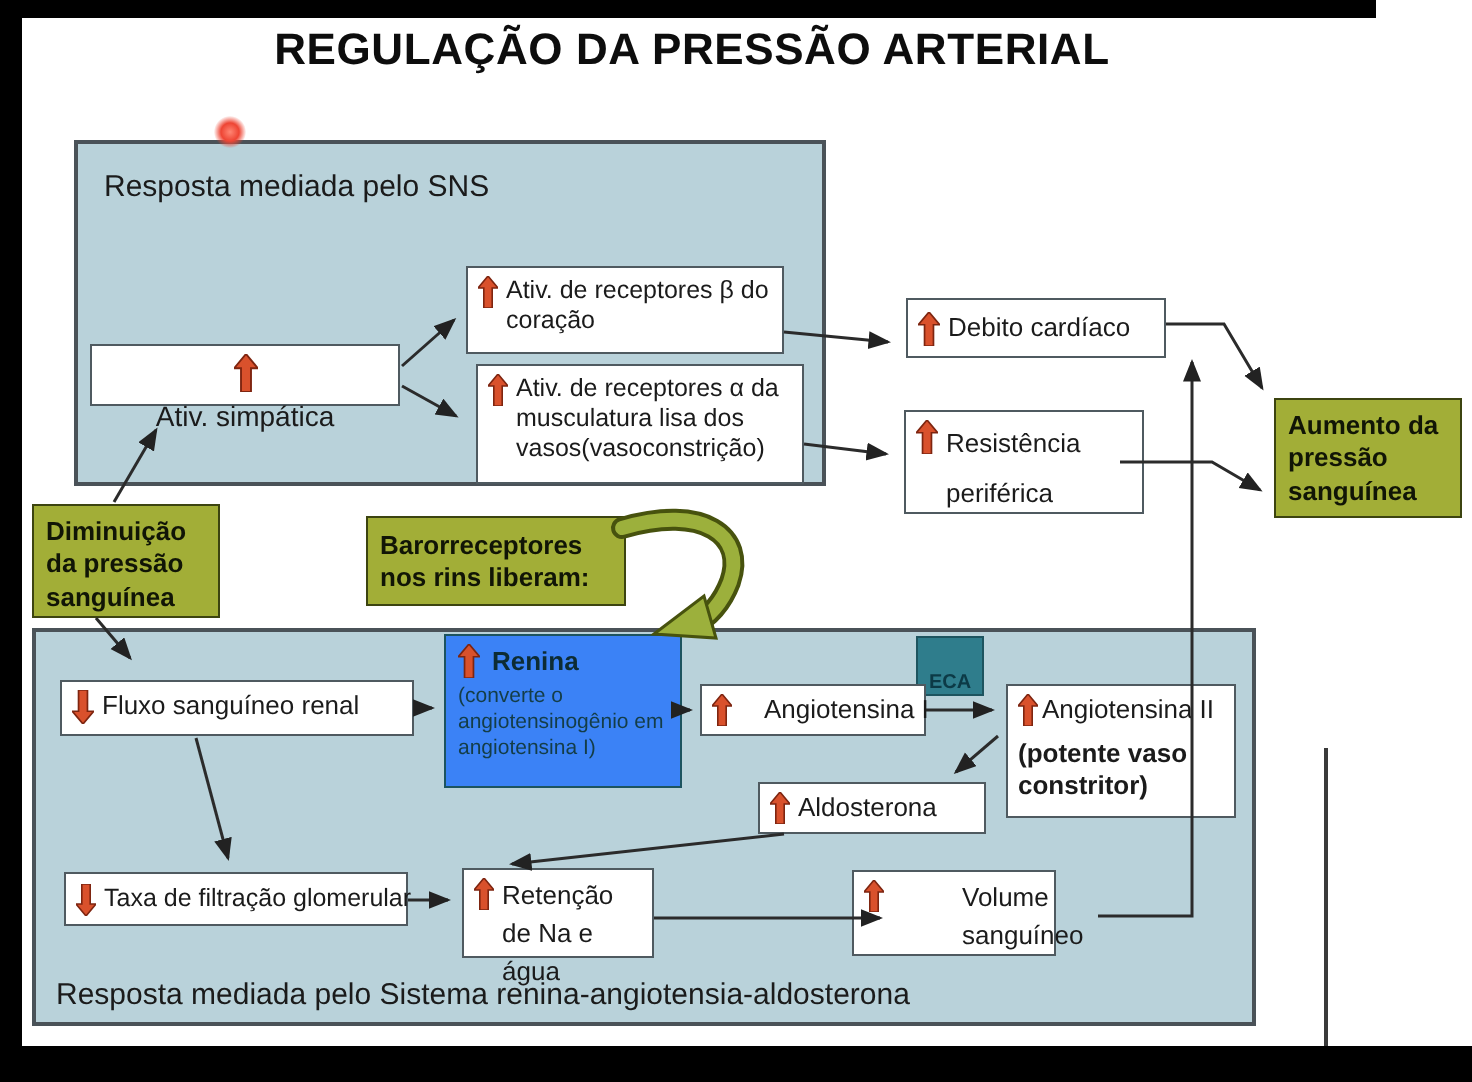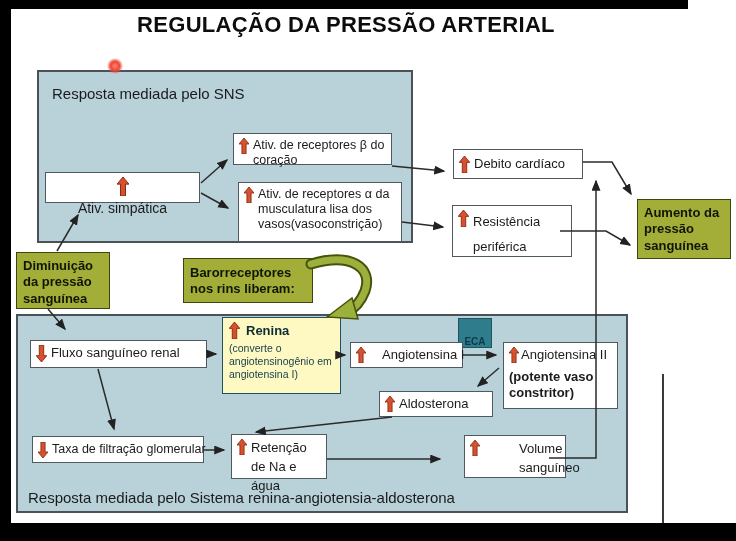--- a/index.html
+++ b/index.html
@@ -7,21 +7,21 @@
           font-family:"Liberation Sans","DejaVu Sans",sans-serif;color:#1b1b1b;}
   .bar{position:absolute;background:#000;}
   .section{position:absolute;background:#b9d2da;border:2px solid #4a5258;box-sizing:border-box;z-index:1;}
   .section-label{position:absolute;font-size:15px;color:#1b1b1b;z-index:2;white-space:nowrap;}
   .node{position:absolute;background:#fff;border:1.5px solid #4f5a60;box-sizing:border-box;
         display:flex;align-items:flex-start;gap:4px;padding:4px 5px;font-size:12.5px;
         line-height:1.2;z-index:10;}
   .node .txt{flex:1;}
   .olive{position:absolute;background:#a2ae37;border:1.5px solid #3c4410;box-sizing:border-box;
          font-weight:bold;font-size:13px;line-height:1.25;padding:5px 6px;color:#111506;z-index:10;}
-  .tealbox{position:absolute;background:#fef9c3;border:1.5px solid #1d545f;box-sizing:border-box;
+  .tealbox{position:absolute;background:#3b82f6;border:1.5px solid #1d545f;box-sizing:border-box;
            padding:4px 6px;z-index:10;color:#10333c;}
   .icon{flex:0 0 auto;display:block;}
   svg.overlay{position:absolute;left:0;top:0;z-index:50;pointer-events:none;}
   .laser{position:absolute;width:16px;height:16px;border-radius:50%;z-index:60;
          background:radial-gradient(circle,#ff8674 0%,#ee4534 40%,rgba(238,69,52,0) 72%);}
   #title{position:absolute;left:40px;top:12px;width:612px;text-align:center;
          font-size:22px;font-weight:bold;letter-spacing:0.3px;color:#0d0d0d;z-index:2;}
   .bigtxt{font-size:14px;}
 </style>
 </head>
@@ -43,21 +43,21 @@
   <div class="section" style="left:16px;top:314px;width:612px;height:199px;"></div>
   <div class="section-label" style="left:28px;top:489px;">Resposta mediada pelo Sistema renina-angiotensia-aldosterona</div>
 
   <div class="node bigtxt" style="left:45px;top:172px;width:155px;height:31px;align-items:center;flex-direction:column;">
     <svg class="icon" width="12" height="19" viewBox="0 0 10 16">
         <path d="M5 0 L10 6 L7.1 6 L7.1 16 L2.9 16 L2.9 6 L0 6 Z" fill="#d9512c" stroke="#7e2510" stroke-width="0.8"></path>
       </svg>
     <span class="txt">Ativ. simpática</span>
   </div>
 
-  <div class="node" style="left:233px;top:133px;width:159px;height:32px;">
+  <div class="node" style="left:233px;top:133px;width:159px;height:44px;">
     <svg class="icon" width="10" height="16" viewBox="0 0 10 16">
         <path d="M5 0 L10 6 L7.1 6 L7.1 16 L2.9 16 L2.9 6 L0 6 Z" fill="#d9512c" stroke="#7e2510" stroke-width="0.8"></path>
       </svg>
     <span class="txt" style="max-width:132px;">Ativ. de receptores β do coração</span>
   </div>
 
   <div class="node" style="left:238px;top:182px;width:164px;height:60px;">
     <svg class="icon" width="10" height="16" viewBox="0 0 10 16">
         <path d="M5 0 L10 6 L7.1 6 L7.1 16 L2.9 16 L2.9 6 L0 6 Z" fill="#d9512c" stroke="#7e2510" stroke-width="0.8"></path>
       </svg>
@@ -134,21 +134,21 @@
     <span class="txt" style="white-space:nowrap;">Taxa de filtração glomerular</span>
   </div>
 
   <div class="node" style="left:231px;top:434px;width:96px;height:45px;font-size:13px;">
     <svg class="icon" width="10" height="16" viewBox="0 0 10 16">
         <path d="M5 0 L10 6 L7.1 6 L7.1 16 L2.9 16 L2.9 6 L0 6 Z" fill="#d9512c" stroke="#7e2510" stroke-width="0.8"></path>
       </svg>
     <span class="txt" style="max-width:72px;line-height:1.45;">Retenção de Na e água</span>
   </div>
 
-  <div class="node" style="left:464px;top:435px;width:102px;height:43px;font-size:13px;gap:39px;">
+  <div class="node" style="left:426px;top:435px;width:102px;height:43px;font-size:13px;gap:39px;">
     <svg class="icon" width="10" height="16" viewBox="0 0 10 16">
         <path d="M5 0 L10 6 L7.1 6 L7.1 16 L2.9 16 L2.9 6 L0 6 Z" fill="#d9512c" stroke="#7e2510" stroke-width="0.8"></path>
       </svg>
     <span class="txt" style="max-width:68px;line-height:1.45;">Volume sanguíneo</span>
   </div>
 
   <svg class="overlay" width="736" height="541" viewBox="0 0 736 541">
     <defs>
       <marker id="ah" markerWidth="9" markerHeight="8" refX="6.5" refY="3" orient="auto">
         <path d="M0,0 L7.5,3 L0,6 Z" fill="#222"></path>

